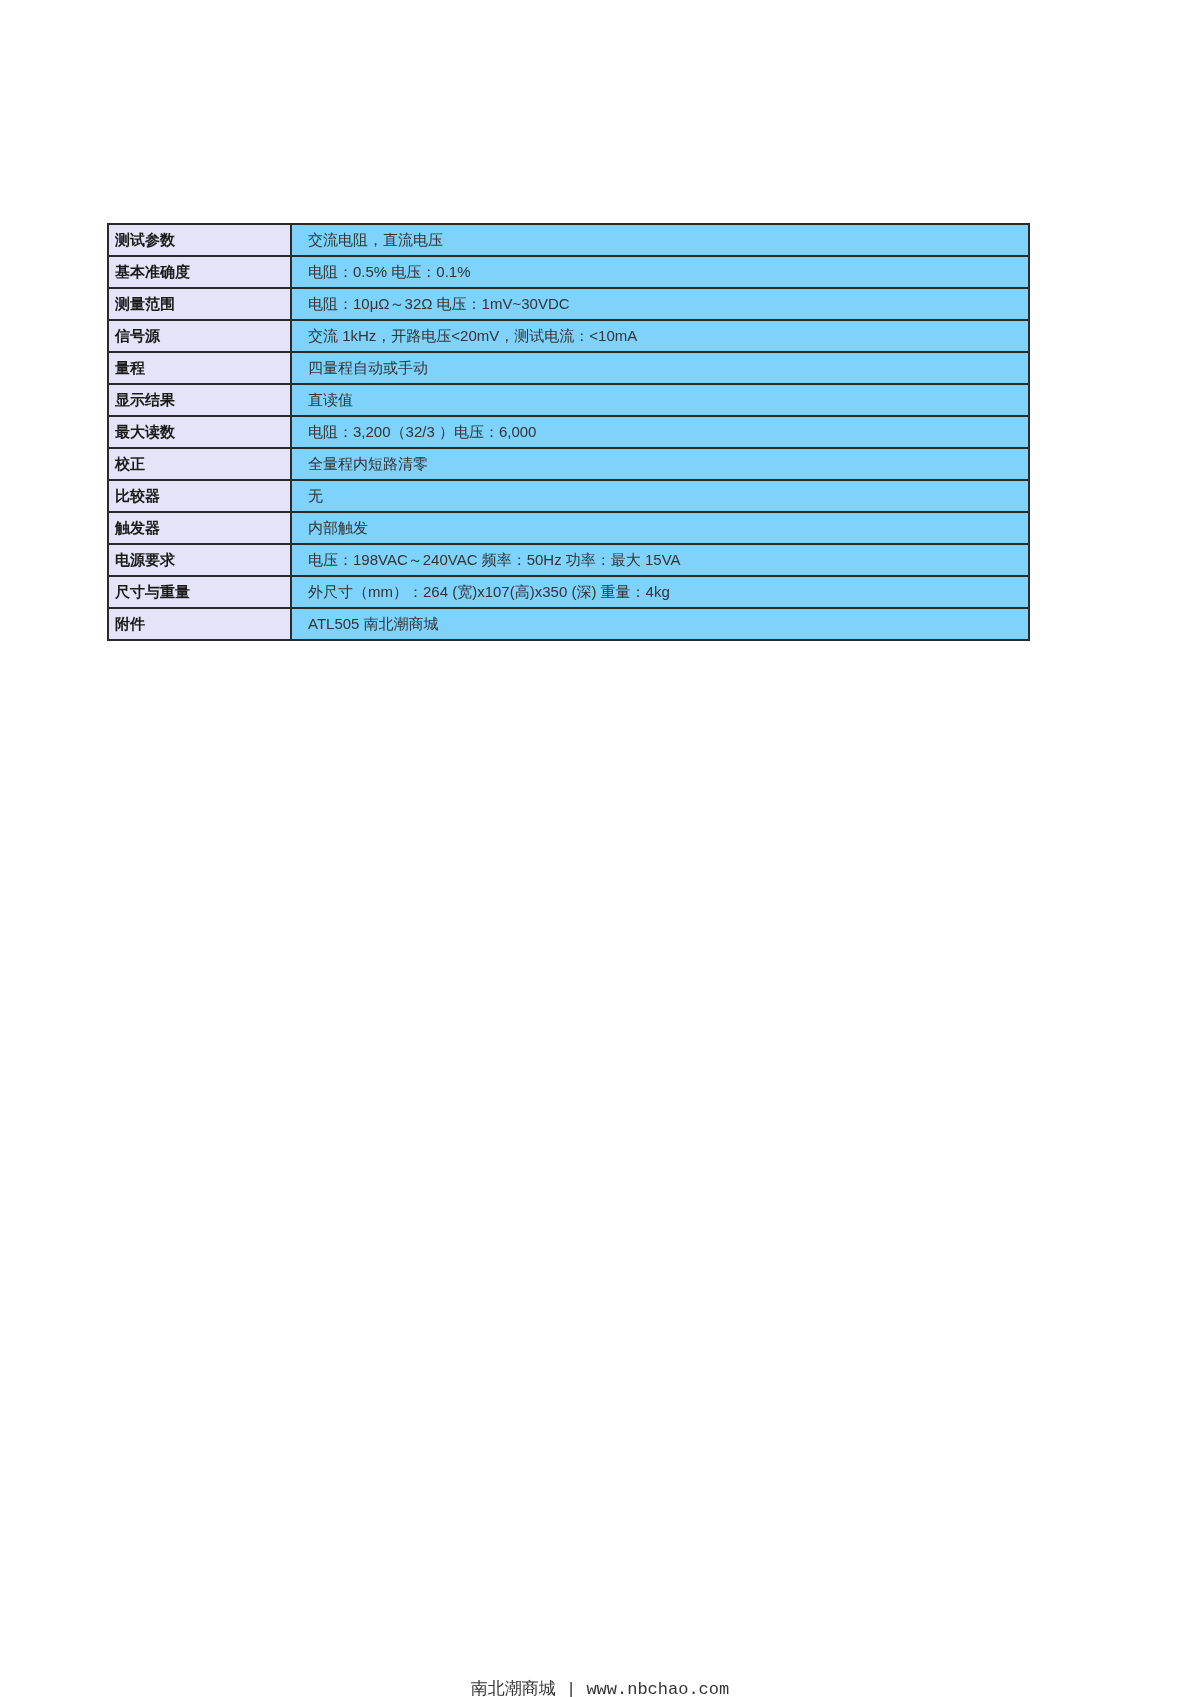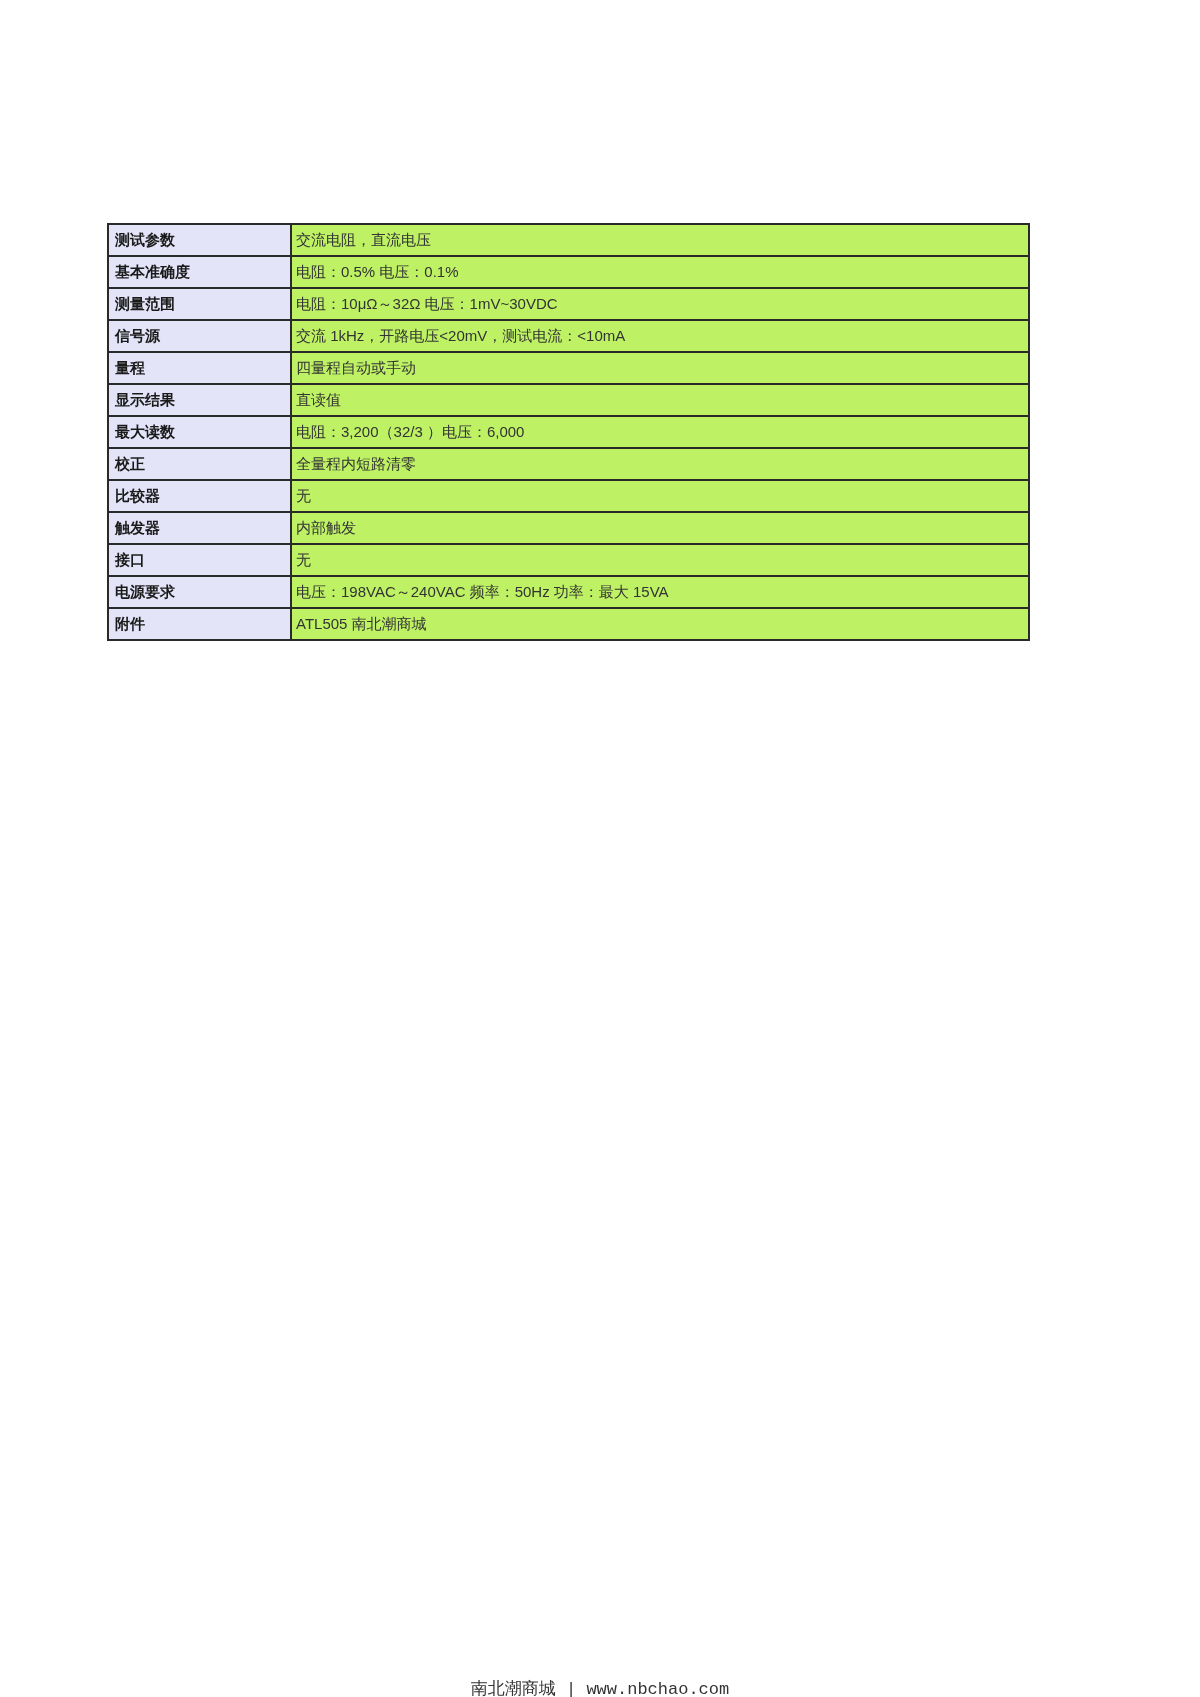--- a/index.html
+++ b/index.html
@@ -33,23 +33,23 @@
     }
     .spec-table td.label {
       width: 169px;
       background: #e3e4f8;
       color: #1a1a1a;
       font-weight: bold;
       font-family: "DejaVu Sans", "Liberation Sans", sans-serif;
       font-size: 15px;
     }
     .spec-table td.value {
-      background: #bef264;
+      background: #7dd3fc;
       color: #333333;
-      padding-left: 4px;
+      padding-left: 16px;
     }
     .footer {
       position: absolute;
       left: 0;
       top: 1633px;
       width: 1200px;
       text-align: center;
       font-family: Liberation Mono, monospace;
       font-size: 17px;
       color: #333333;
@@ -95,26 +95,26 @@
     </tr>
     <tr>
       <td class="label">比较器</td>
       <td class="value">无</td>
     </tr>
     <tr>
       <td class="label">触发器</td>
       <td class="value">内部触发</td>
     </tr>
     <tr>
-      <td class="label">接口</td>
-      <td class="value">无</td>
+      <td class="label">电源要求</td>
+      <td class="value">电压：198VAC～240VAC  频率：50Hz  功率：最大 15VA</td>
     </tr>
     <tr>
-      <td class="label">电源要求</td>
-      <td class="value">电压：198VAC～240VAC  频率：50Hz  功率：最大 15VA</td>
+      <td class="label">尺寸与重量</td>
+      <td class="value">外尺寸（mm）：264 (宽)x107(高)x350 (深)  重量：4kg</td>
     </tr>
     <tr>
       <td class="label">附件</td>
       <td class="value">ATL505  南北潮商城</td>
     </tr>
   </tbody>
 </table>
 
 <div class="footer">南北潮商城 | www.nbchao.com</div>
 

